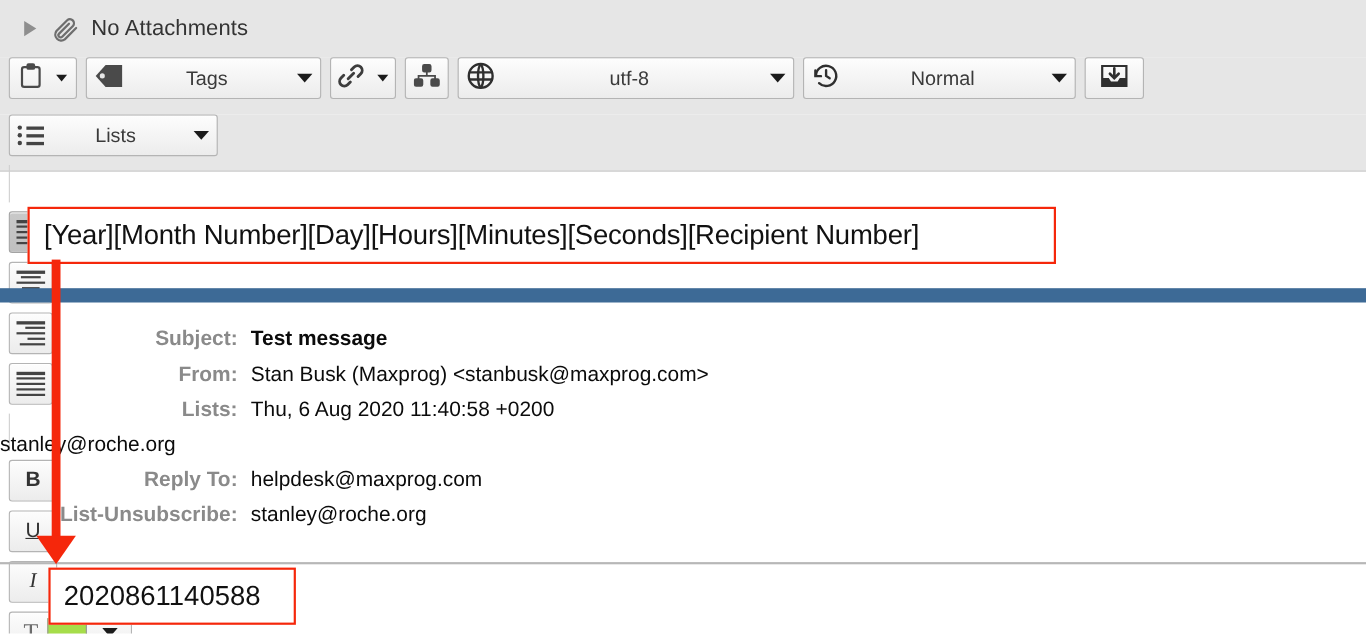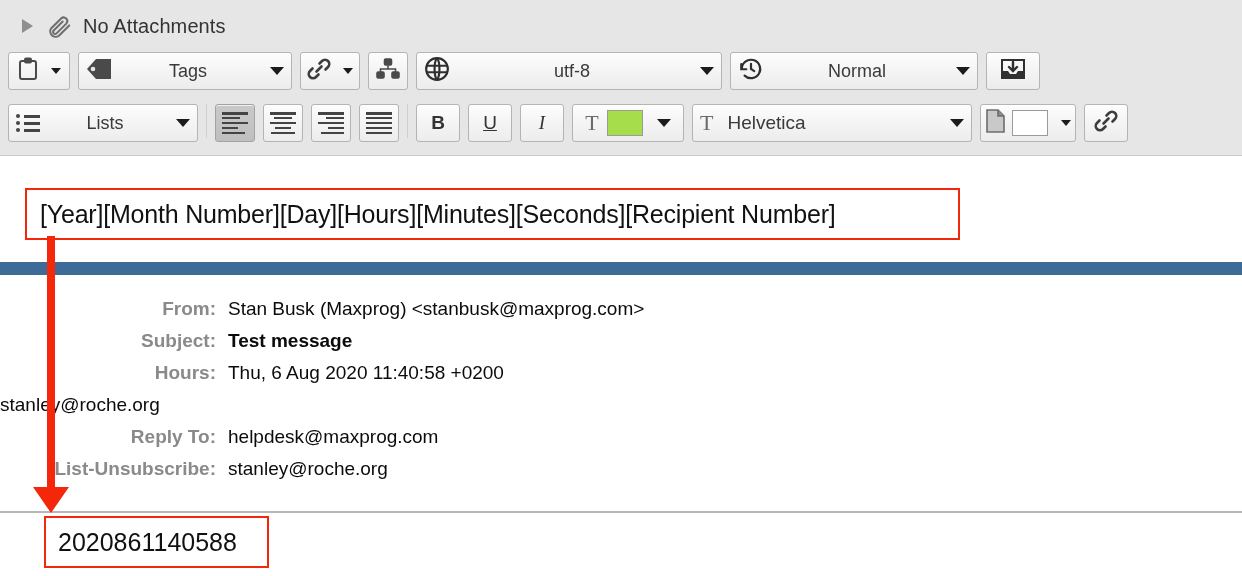--- a/index.html
+++ b/index.html
@@ -28,21 +28,21 @@
   .attach-label{ font-size:20px; color:#333; letter-spacing:.1px; }
 
   
   .toolbar{
     position:absolute; left:0; width:1242px;
     background:#e6e6e6;
     display:flex; align-items:flex-start;
     padding-left:8px; gap:8px;
   }
   .toolbar.row1{ top:52px; height:52px; }
-  .toolbar.row2{ top:104px; height:52px; border-bottom:1px solid #c9c9c9;}
+  .toolbar.row2{ top:104px; height:52px; border-bottom:1px solid #c9c9c9;flex-direction:column;}
 
   .btn{
     height:38px;
     background:linear-gradient(#fdfdfd,#ececec);
     border:1px solid #b4b4b4;
     border-radius:3px;
     display:flex; align-items:center; justify-content:center;
     gap:6px; padding:0 7px;
     font-size:17px; color:#3b3b3b;
     box-shadow:0 1px 0 rgba(255,255,255,.7) inset;
@@ -327,29 +327,29 @@
         <path d="M11.5 16.5 9 19a4.2 4.2 0 0 1-6-6l2.5-2.5"></path>
       </svg>
     </span>
   </div>
 </div>
 
 <div class="bluebar" id="bluebar" style="background: rgb(61, 106, 150);"></div>
 
 <div class="headers" id="headers">
     <div class="hrow">
+      <div class="hlabel">Subject:</div>
+      <div class="hvalue b">Test message</div>
+    </div>
+    <div class="hrow">
       <div class="hlabel">From:</div>
       <div class="hvalue">Stan Busk (Maxprog) &lt;stanbusk@maxprog.com&gt;</div>
     </div>
     <div class="hrow">
-      <div class="hlabel">Subject:</div>
-      <div class="hvalue b">Test message</div>
-    </div>
-    <div class="hrow">
-      <div class="hlabel">Hours:</div>
+      <div class="hlabel">Lists:</div>
       <div class="hvalue">Thu, 6 Aug 2020 11:40:58 +0200</div>
     </div>
     <div class="hrow">
       <div class="hvalue">stanley@roche.org</div>
     </div>
     <div class="hrow">
       <div class="hlabel">Reply To:</div>
       <div class="hvalue">helpdesk@maxprog.com</div>
     </div>
     <div class="hrow">

